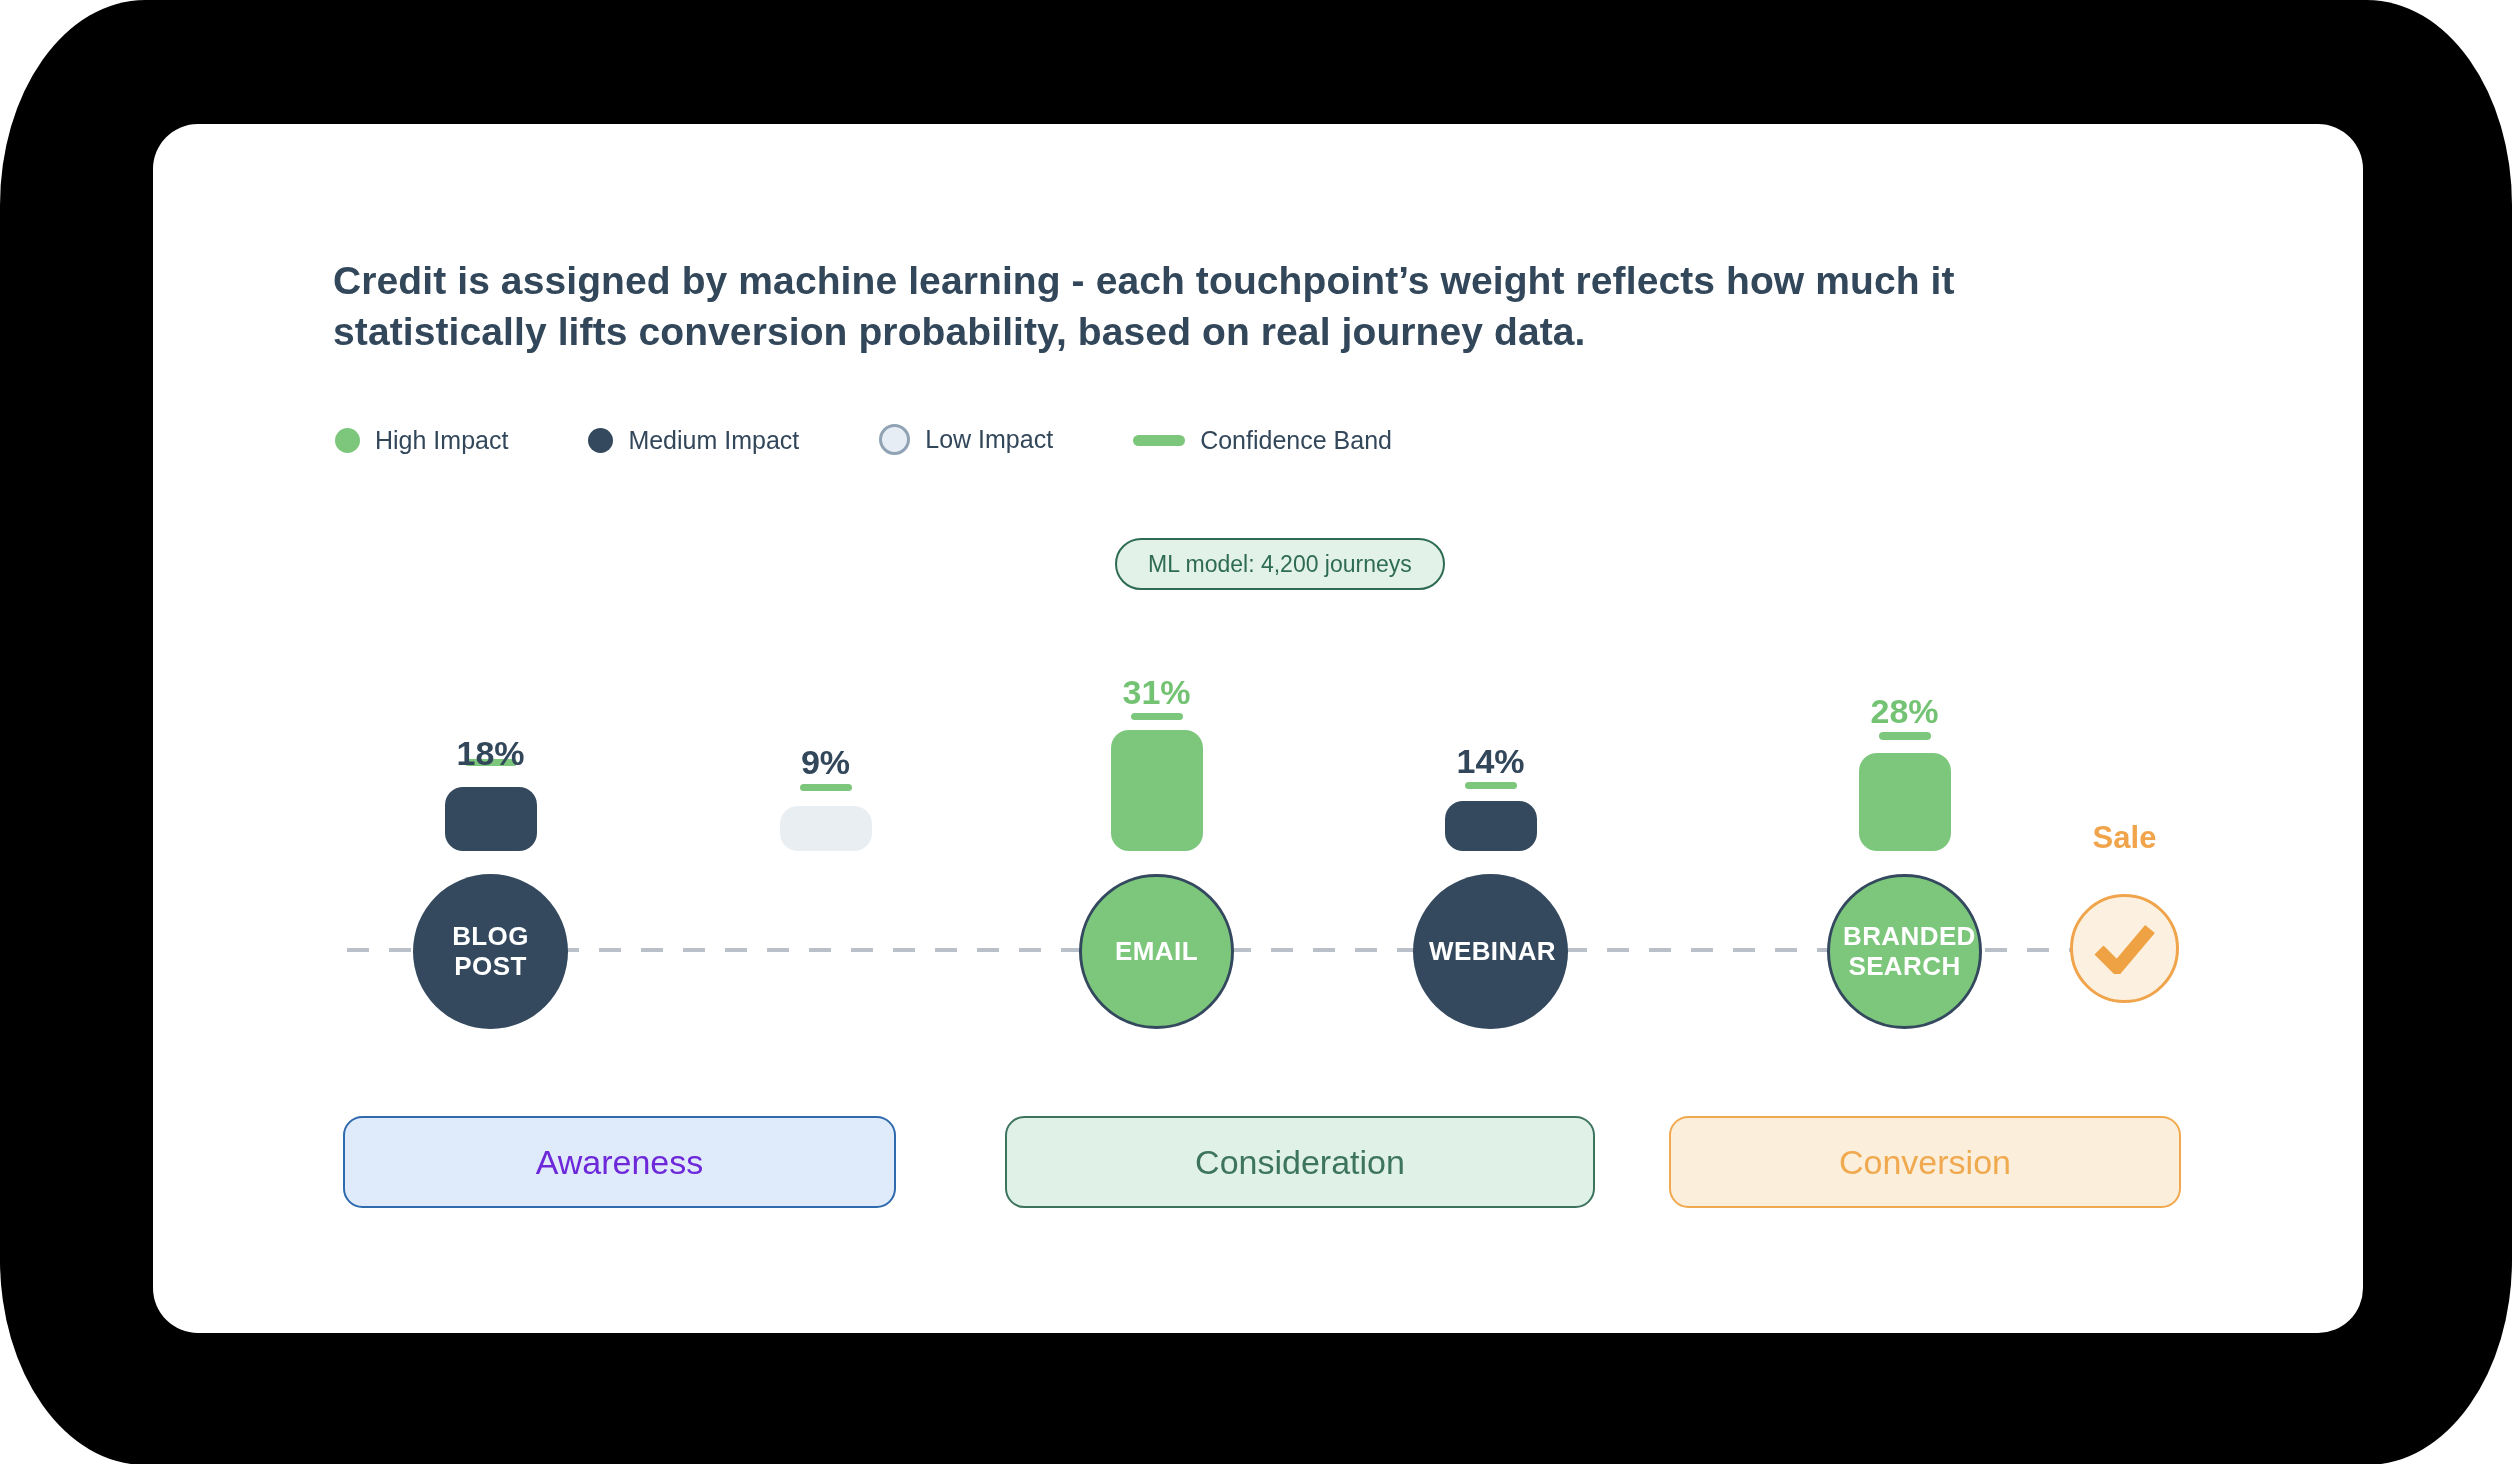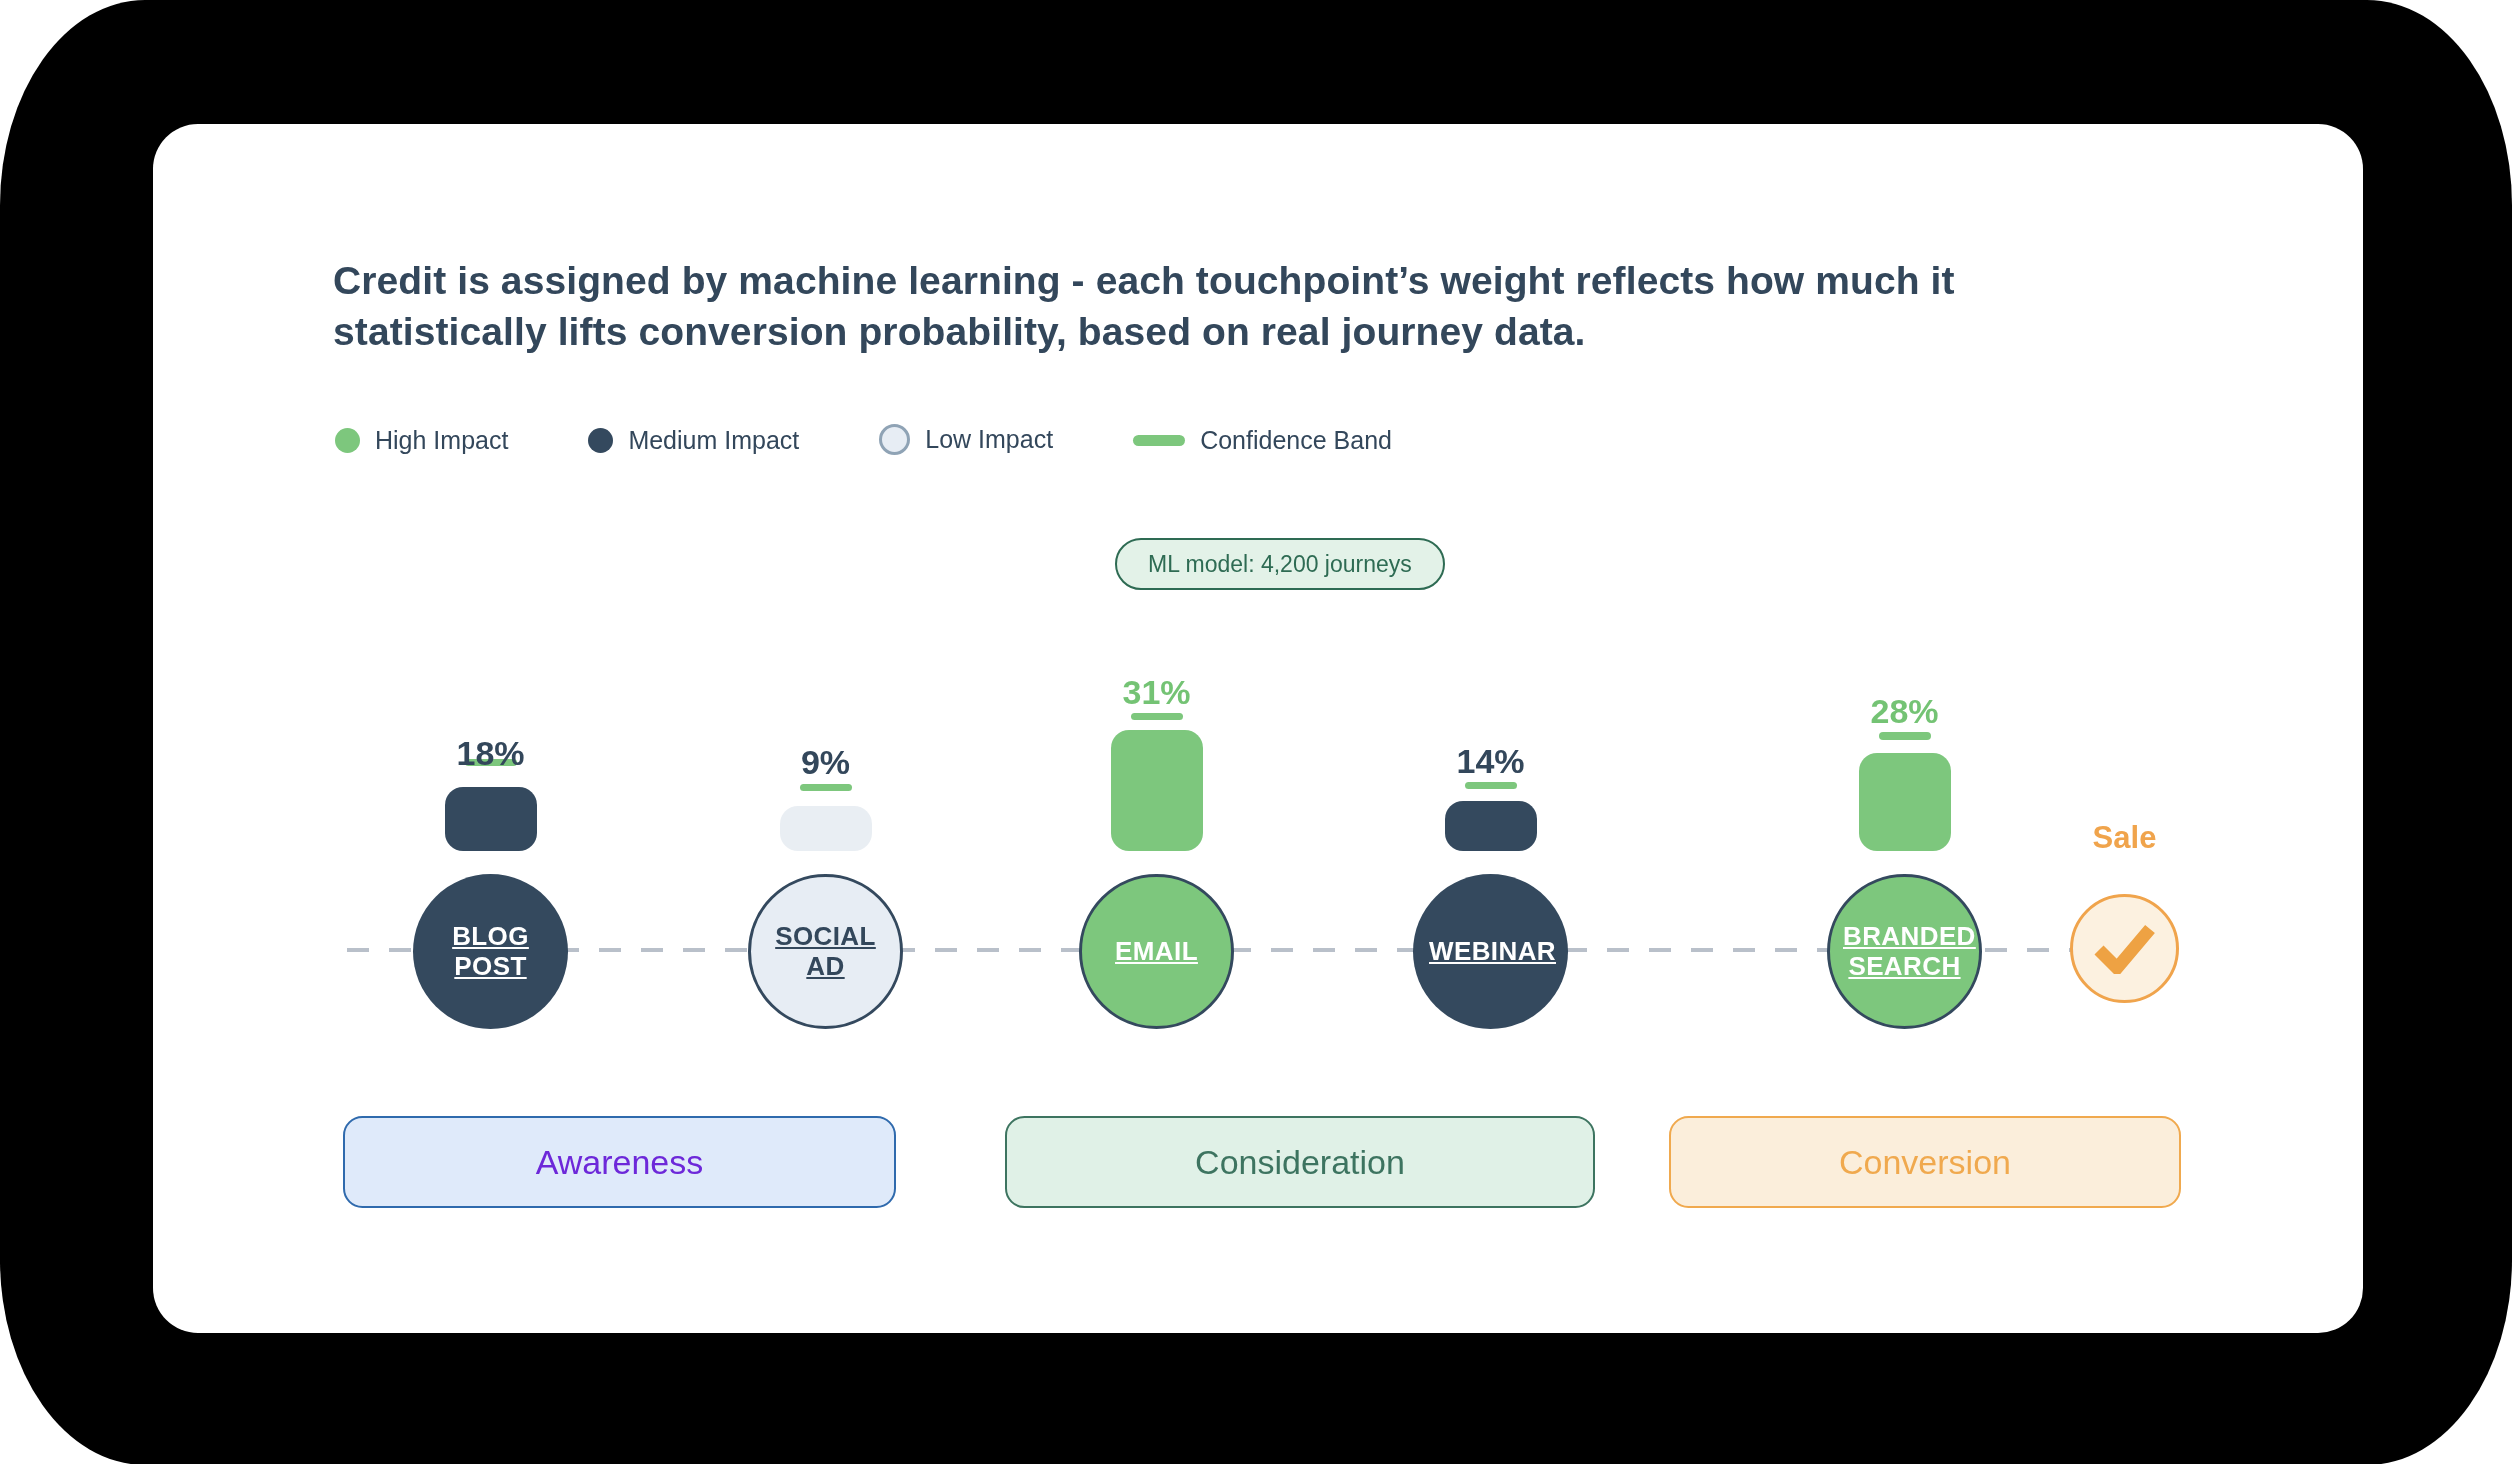--- a/index.html
+++ b/index.html
@@ -46,21 +46,21 @@
 
   .col-blog{left:248px;}   .col-blog .c-band{margin-top:-13.4px;margin-bottom:21px;}  .col-blog .bar{height:64px;}
   .col-social{left:583px;} .col-social .c-band{margin-top:3px;margin-bottom:15px;}  .col-social .bar{height:45px;}
   .col-email{left:914px;} .col-email .c-band{margin-top:1.5px;margin-bottom:9.7px;}   .col-email .bar{height:121px;}
   .col-webinar{left:1248px;}.col-webinar .c-band{margin-top:1.5px;margin-bottom:12px;}.col-webinar .bar{height:50px;}
   .col-branded{left:1662px;}.col-branded .c-band{margin-top:2.2px;margin-bottom:13.4px;}.col-branded .bar{height:98px;}
 
   
   .node{position:absolute;top:750px;width:155px;height:155px;border-radius:50%;
         display:flex;align-items:center;justify-content:center;text-align:center;
-        font-size:26px;font-weight:700;line-height:1.12;letter-spacing:0.4px;box-sizing:border-box;text-decoration:underline;}
+        font-size:26px;font-weight:700;line-height:1.12;letter-spacing:0.4px;box-sizing:border-box;}
   .node-inner{width:123px;}
   .node-navy{background:#34495e;color:#ffffff;}
   .node-green{background:#7dc77d;color:#ffffff;border:3px solid #34495e;}
   .node-light{background:#e7edf4;color:#33475b;border:3px solid #34495e;}
   .node-blog{left:260px;} .node-social{left:595px;} .node-email{left:926px;}
   .node-webinar{left:1260px;} .node-branded{left:1674px;}
 
   
   .sale-label{position:absolute;left:1882px;top:696px;width:179px;text-align:center;
               font-size:31px;font-weight:700;color:#f0a44c;}
@@ -132,23 +132,20 @@
     </div>
     <div class="tp-col col-branded">
       <div class="w-label w-green">28%</div>
       <div class="c-band"></div>
       <div class="bar bar-green"></div>
     </div>
 
     <div class="node node-navy node-blog">
       <div class="node-inner">BLOG POST</div>
     </div>
-    <div class="node node-light node-social">
-      <div class="node-inner">SOCIAL AD</div>
-    </div>
     <div class="node node-green node-email">
       <div class="node-inner">EMAIL</div>
     </div>
     <div class="node node-navy node-webinar">
       <div class="node-inner">WEBINAR</div>
     </div>
     <div class="node node-green node-branded">
       <div class="node-inner">BRANDED SEARCH</div>
     </div>
 

